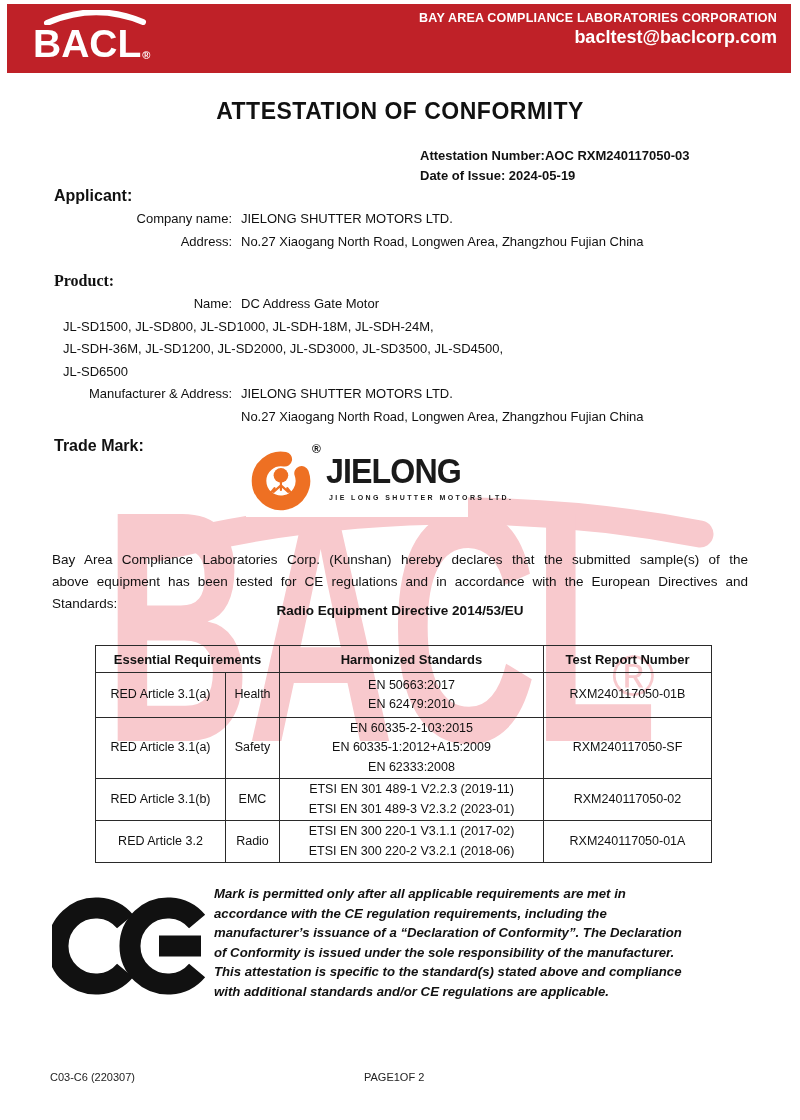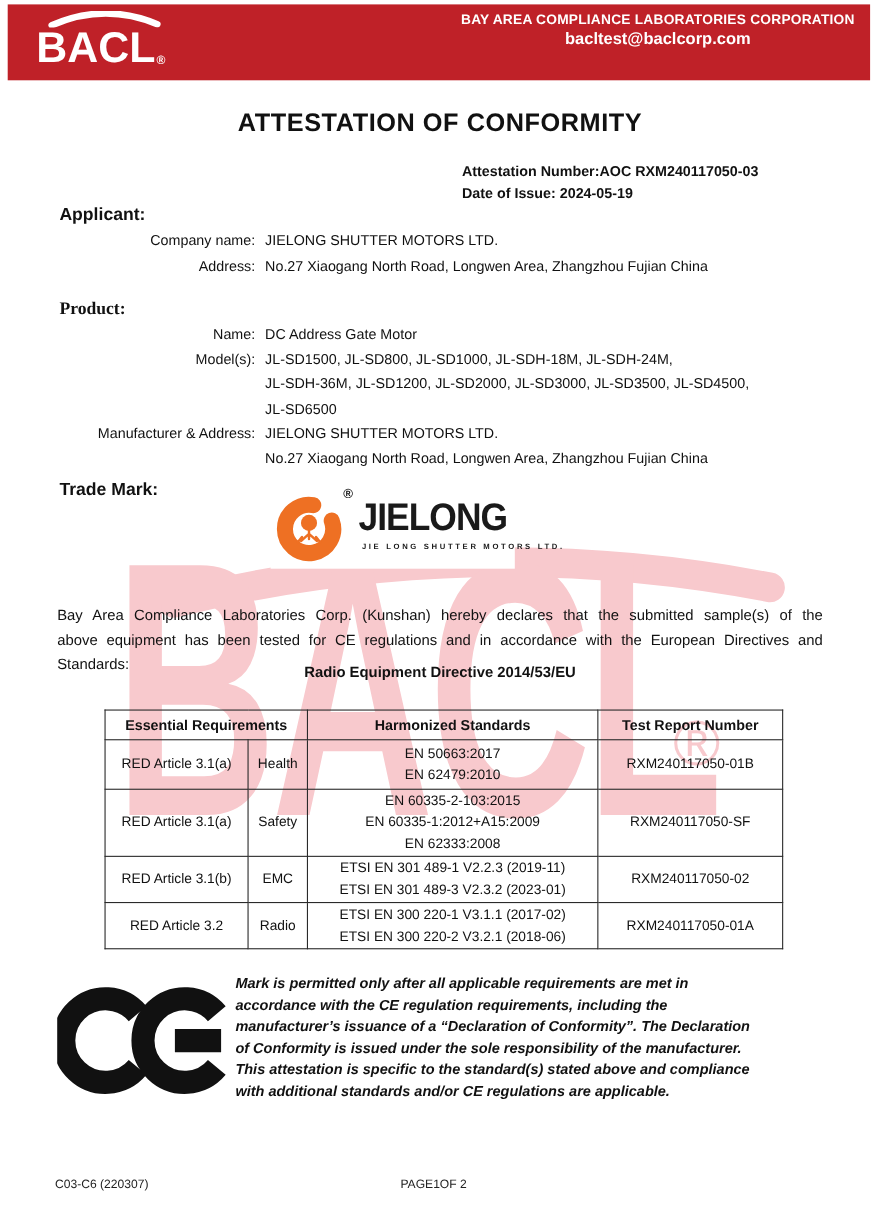--- a/index.html
+++ b/index.html
@@ -18,21 +18,21 @@
   
   .band{position:absolute;left:7px;top:4px;width:784px;height:69px;background:#bf2128;z-index:2;}
   .brand{position:absolute;left:26px;top:6px;color:#fff;}
   .brand-arc{display:block;margin-left:10px;}
   .brand-row{font-size:39px;font-weight:bold;line-height:1;letter-spacing:0px;margin-top:-1px;}
   .brand-reg{font-size:11px;font-weight:bold;vertical-align:baseline;position:relative;top:2px;left:1px;}
   .head-right{position:absolute;right:14px;top:7px;text-align:right;color:#fff;}
   .head-company{font-size:12.5px;font-weight:bold;letter-spacing:0.2px;}
   .head-links{font-size:15px;font-weight:bold;margin-top:3px;}
   .head-links .site2{margin-left:24px;}
-  .head-email{font-size:15px;font-weight:bold;margin-top:2px;text-align:center;}
+  .head-email{font-size:18px;font-weight:bold;margin-top:2px;}
   
   .title{position:absolute;top:98px;left:0;width:100%;margin:0;text-align:center;
     font-size:23px;font-weight:bold;letter-spacing:0.5px;z-index:1;}
   .meta{position:absolute;left:420px;top:146px;font-size:13px;font-weight:bold;line-height:20px;z-index:1;}
   
   .sec-heading{position:absolute;left:54px;font-size:16px;font-weight:bold;z-index:1;}
   .h-applicant{top:187px;}
   .h-product{top:272px;font-family:Liberation Serif, serif;}
   .h-trademark{top:437px;}
   .info-block{position:absolute;left:54px;font-size:13px;line-height:22.5px;z-index:1;}
@@ -116,21 +116,20 @@
     </div>
   </div>
 
   <div class="sec-heading h-product">Product:</div>
   <div class="info-block b-product">
     <div class="info-row">
       <span class="lbl">Name:</span>
       <span class="val">DC Address Gate Motor</span>
     </div>
     <div class="info-row">
-      <span class="lbl">Model(s):</span>
       <span class="val">
         <div>JL-SD1500, JL-SD800, JL-SD1000, JL-SDH-18M, JL-SDH-24M,</div>
         <div>JL-SDH-36M, JL-SD1200, JL-SD2000, JL-SD3000, JL-SD3500, JL-SD4500,</div>
         <div>JL-SD6500</div>
       </span>
     </div>
     <div class="info-row">
       <span class="lbl">Manufacturer &amp; Address:</span>
       <span class="val">
         <div>JIELONG SHUTTER MOTORS LTD.</div>

